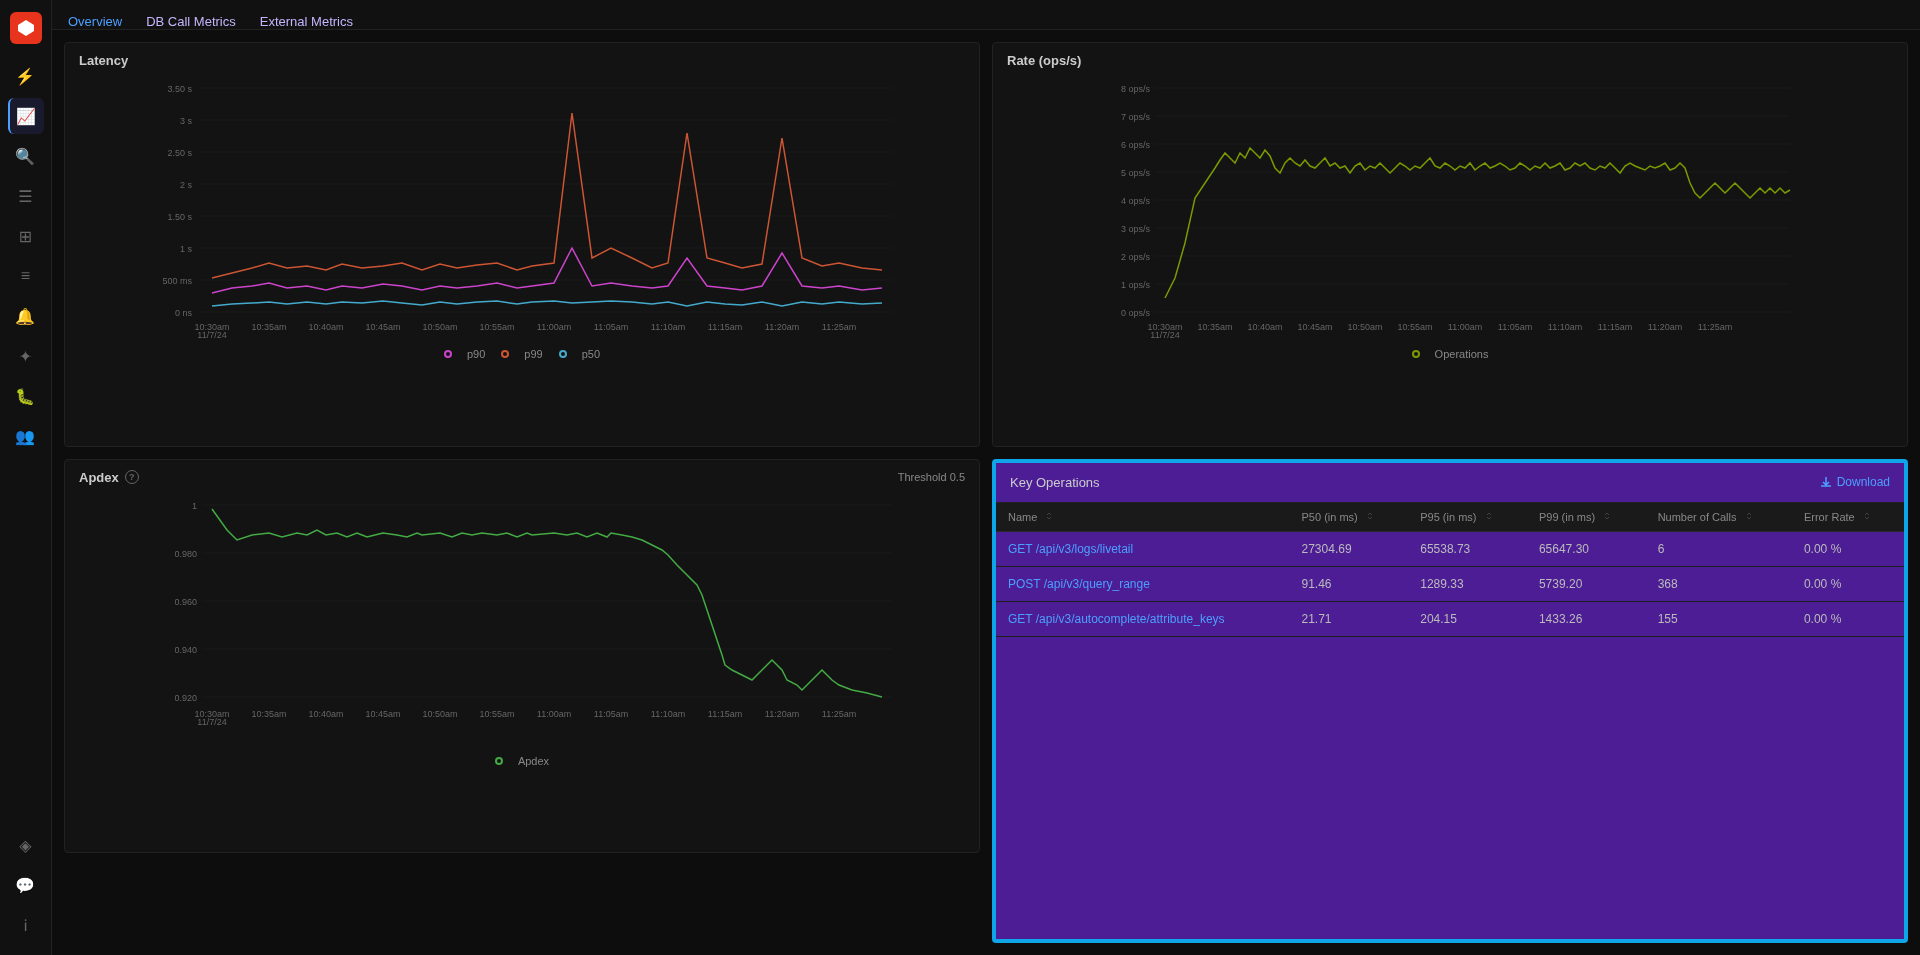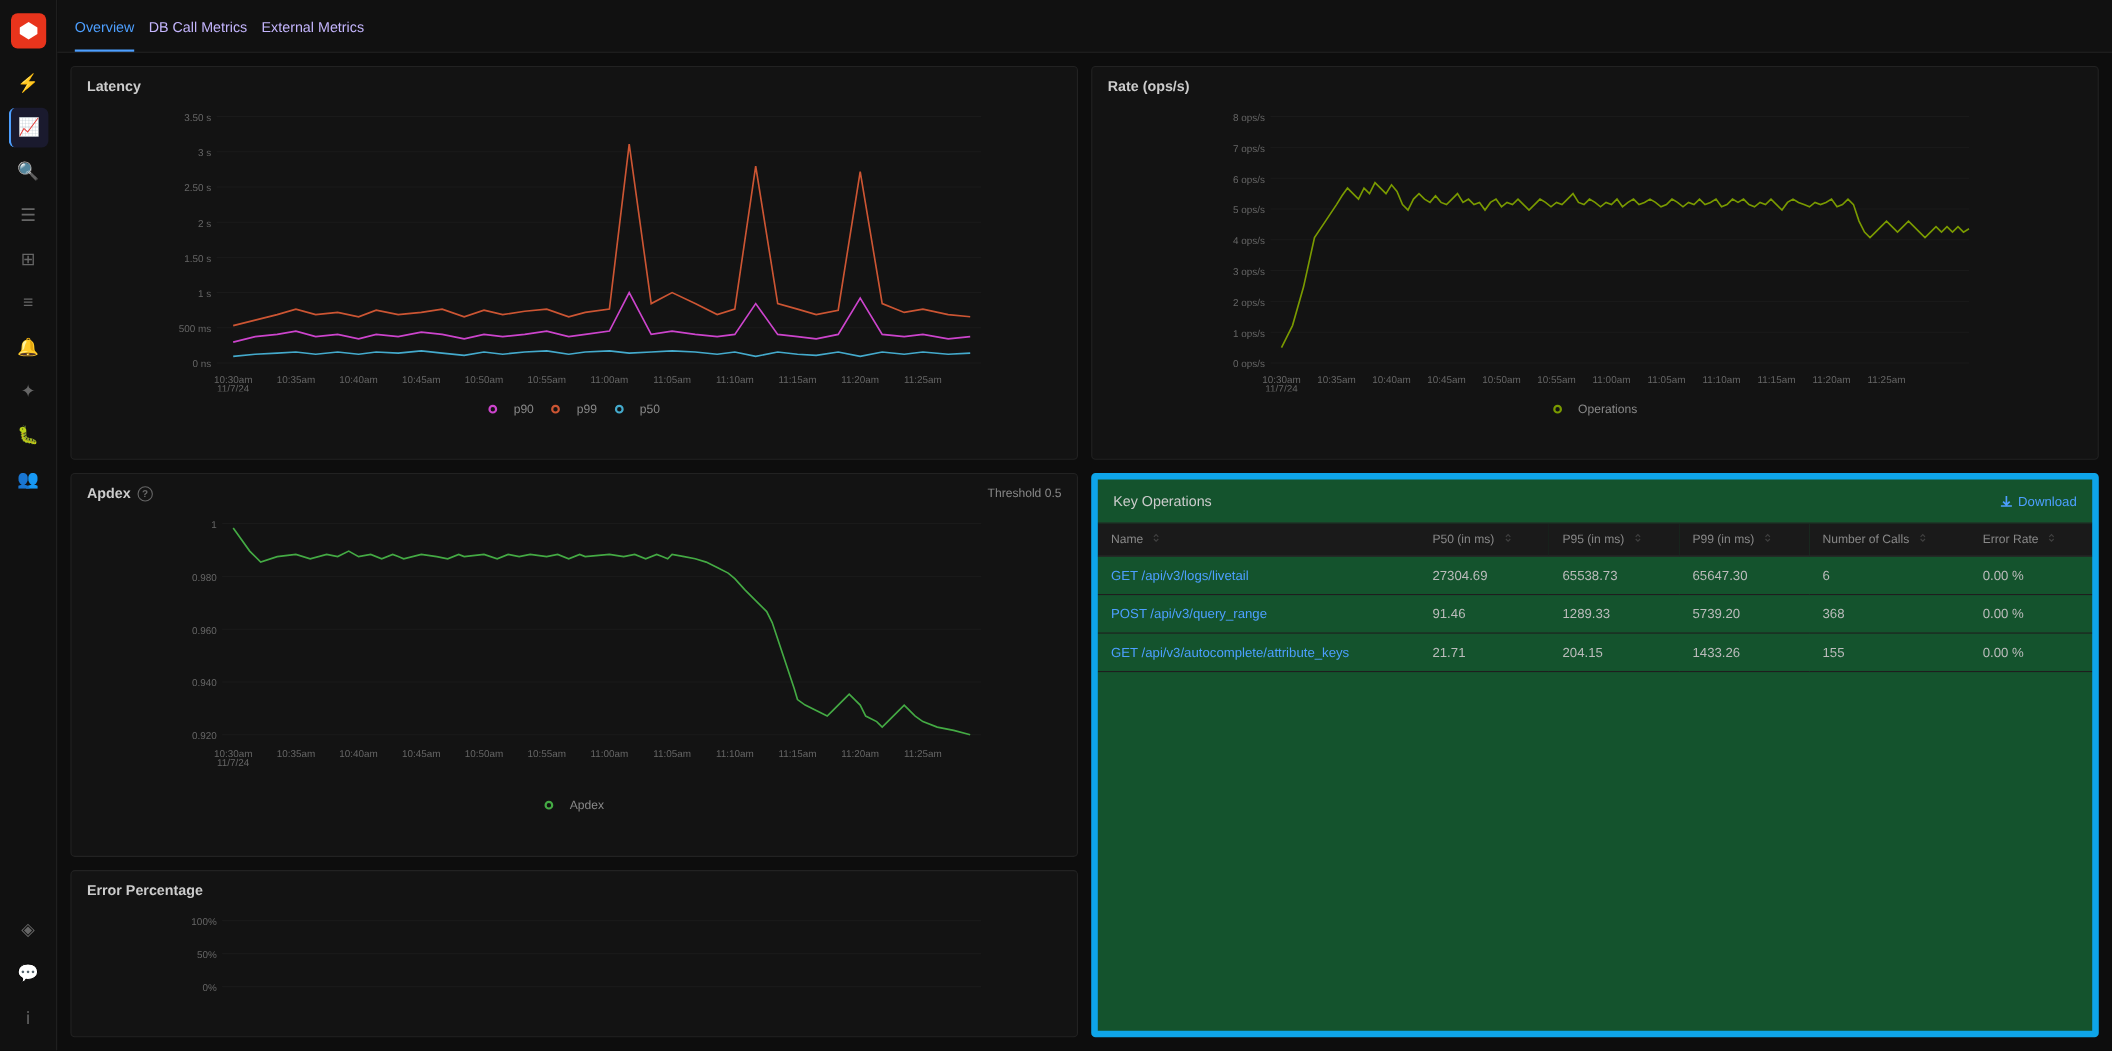--- a/index.html
+++ b/index.html
@@ -53,26 +53,26 @@
     .main {
       flex: 1;
       display: flex;
       flex-direction: column;
       overflow: hidden;
     }
 
     
     .topnav {
       display: flex;
-      align-items: flex-end;
+      align-items: flex-start;
       padding: 0 16px;
-      height: 48px;
+      height: 30px;
       background: #111;
       border-bottom: 1px solid #222;
-      gap: 13px;
+      gap: 24px;
       flex-shrink: 0;
     }
     .nav-tab {
       font-size: 13px;
       color: #c4b5fd;
       cursor: pointer;
       padding: 4px 0;
       border-bottom: 2px solid transparent;
       height: 44px;
       display: flex;
@@ -141,22 +141,22 @@
       background: transparent;
     }
 
     
     svg {
       display: block;
     }
 
     
     .key-ops-panel {
-      background: #14532d;
-      border: 6px solid #0ea5e9;
+      background: #4c1d95;
+      border: 4px solid #0ea5e9;
       border-radius: 4px;
       overflow: hidden;
     }
     .key-ops-header {
       display: flex;
       align-items: center;
       justify-content: space-between;
       padding: 12px 14px;
       border-bottom: 1px solid #222;
     }
@@ -558,30 +558,15 @@
             <td>21.71</td>
             <td>204.15</td>
             <td>1433.26</td>
             <td>155</td>
             <td>0.00 %</td>
           </tr>
         </tbody>
       </table>
     </div>
 
-    <div class="panel error-panel">
-      <div class="panel-header">
-        <div class="panel-title">Error Percentage</div>
-      </div>
-      <div class="panel-chart">
-        <svg width="100%" height="80" viewBox="0 0 760 80">
-          <line x1="60" y1="10" x2="750" y2="10" class="grid-line"></line>
-          <line x1="60" y1="40" x2="750" y2="40" class="grid-line"></line>
-          <line x1="60" y1="70" x2="750" y2="70" class="grid-line"></line>
-          <text x="55" y="14" class="axis-label" text-anchor="end">100%</text>
-          <text x="55" y="44" class="axis-label" text-anchor="end">50%</text>
-          <text x="55" y="74" class="axis-label" text-anchor="end">0%</text>
-        </svg>
-      </div>
-    </div>
 
   </div>
 </div>
 
 </body></html>

